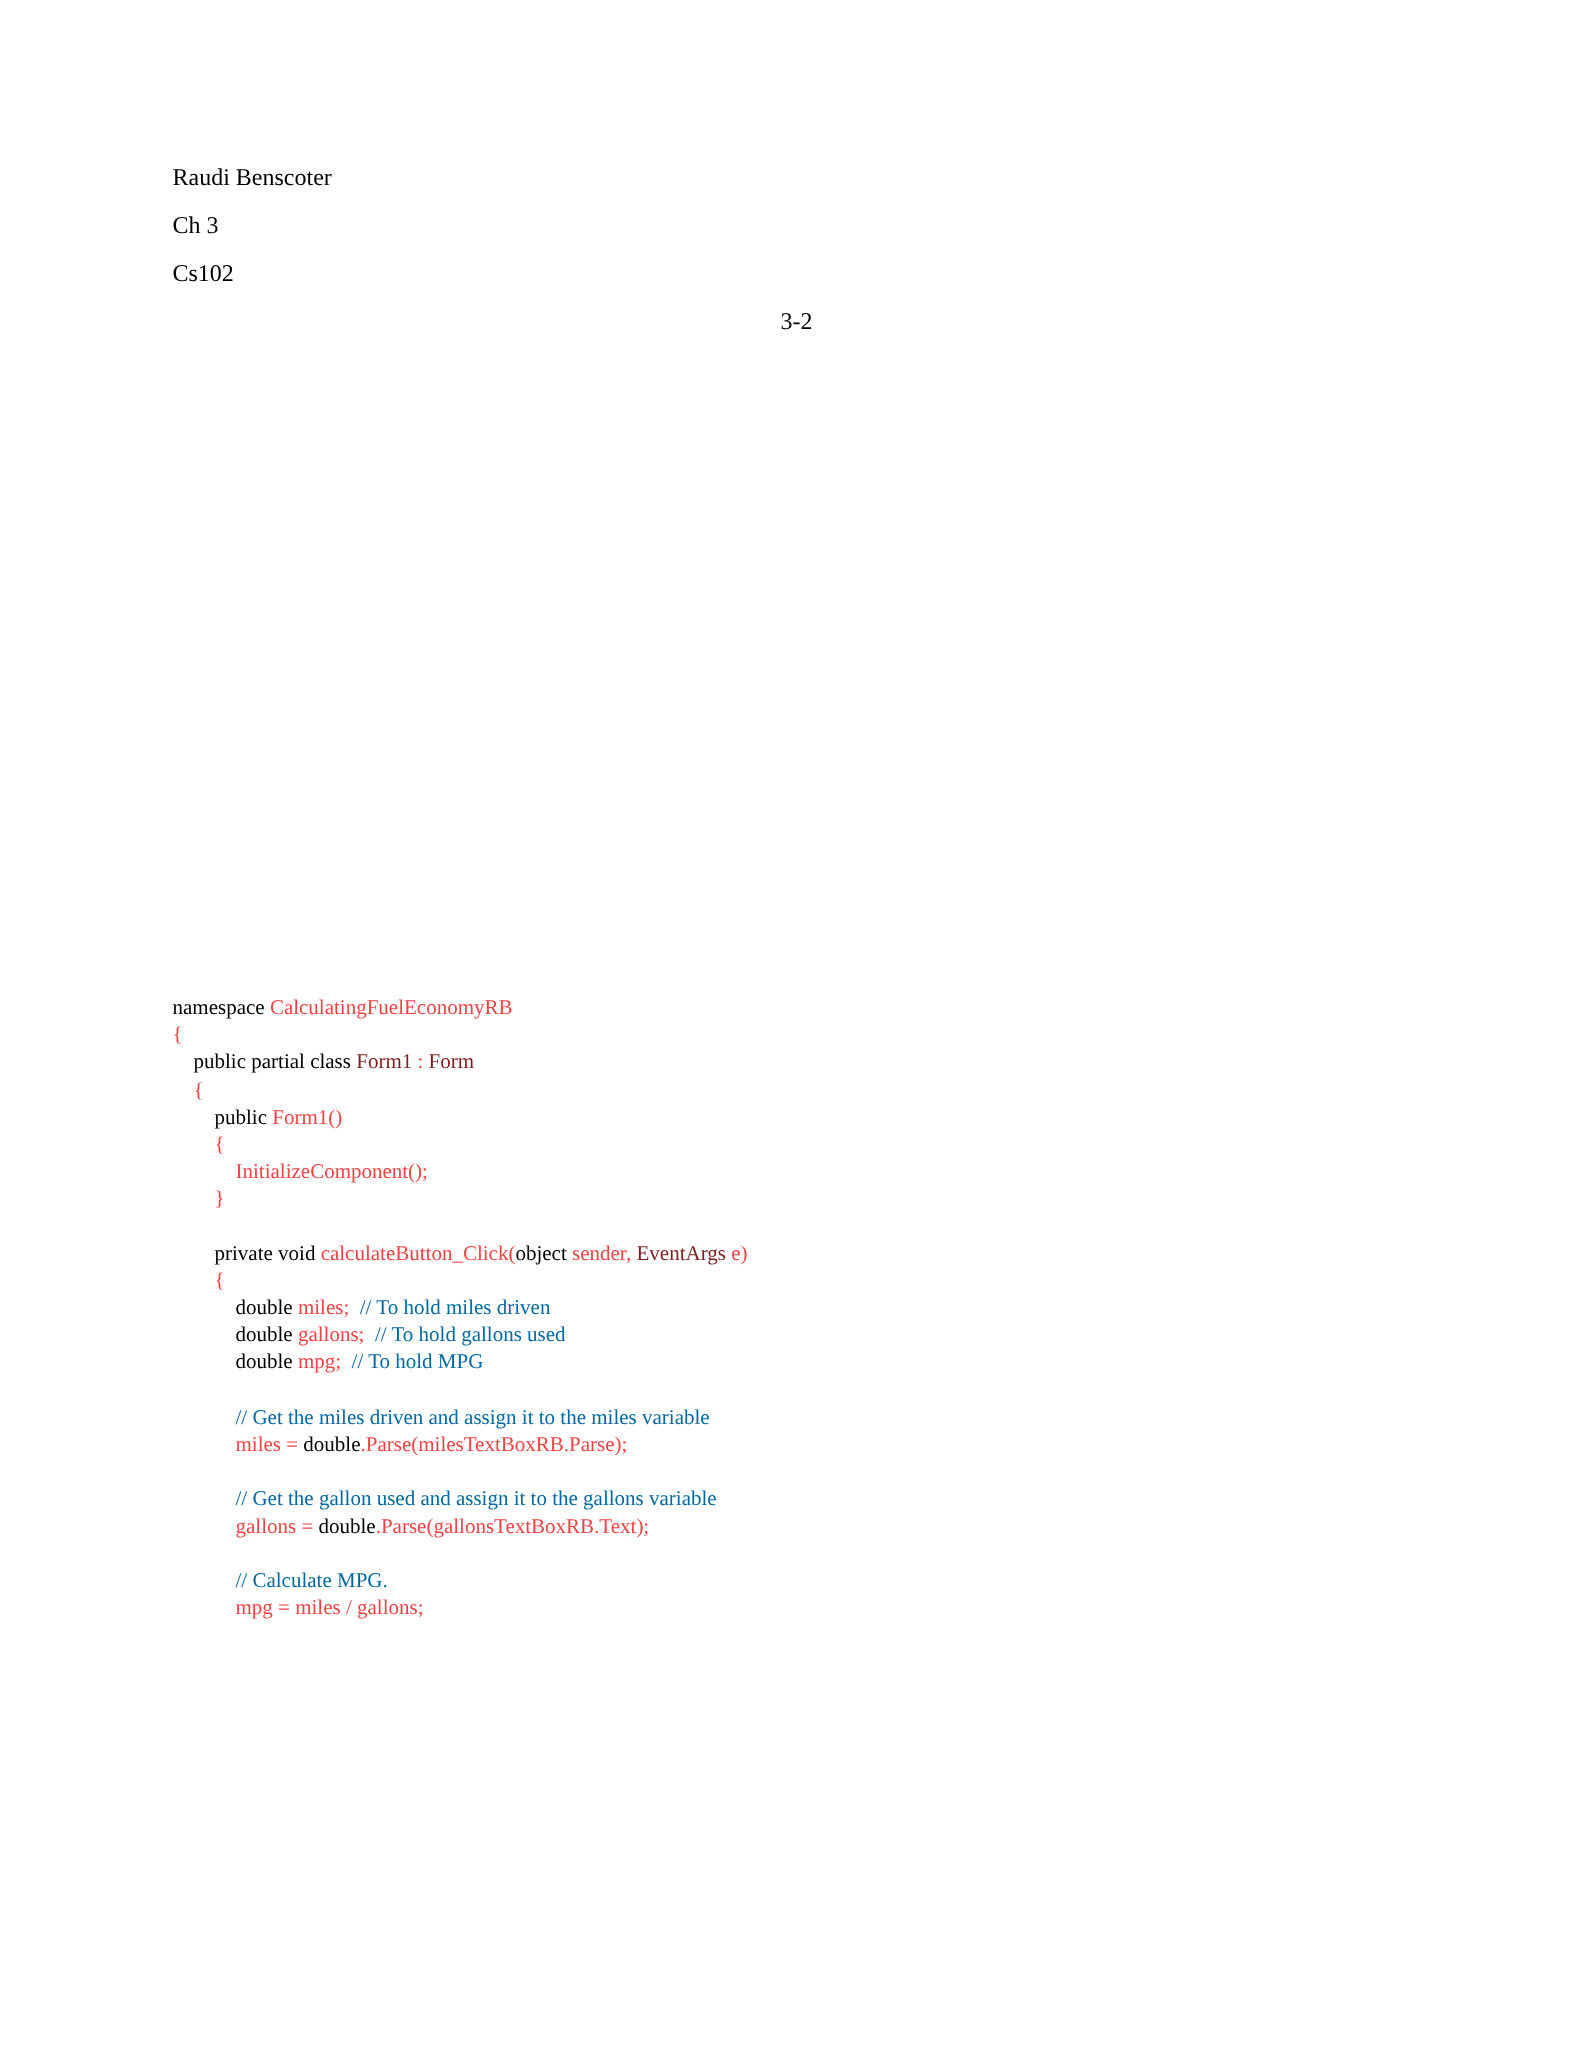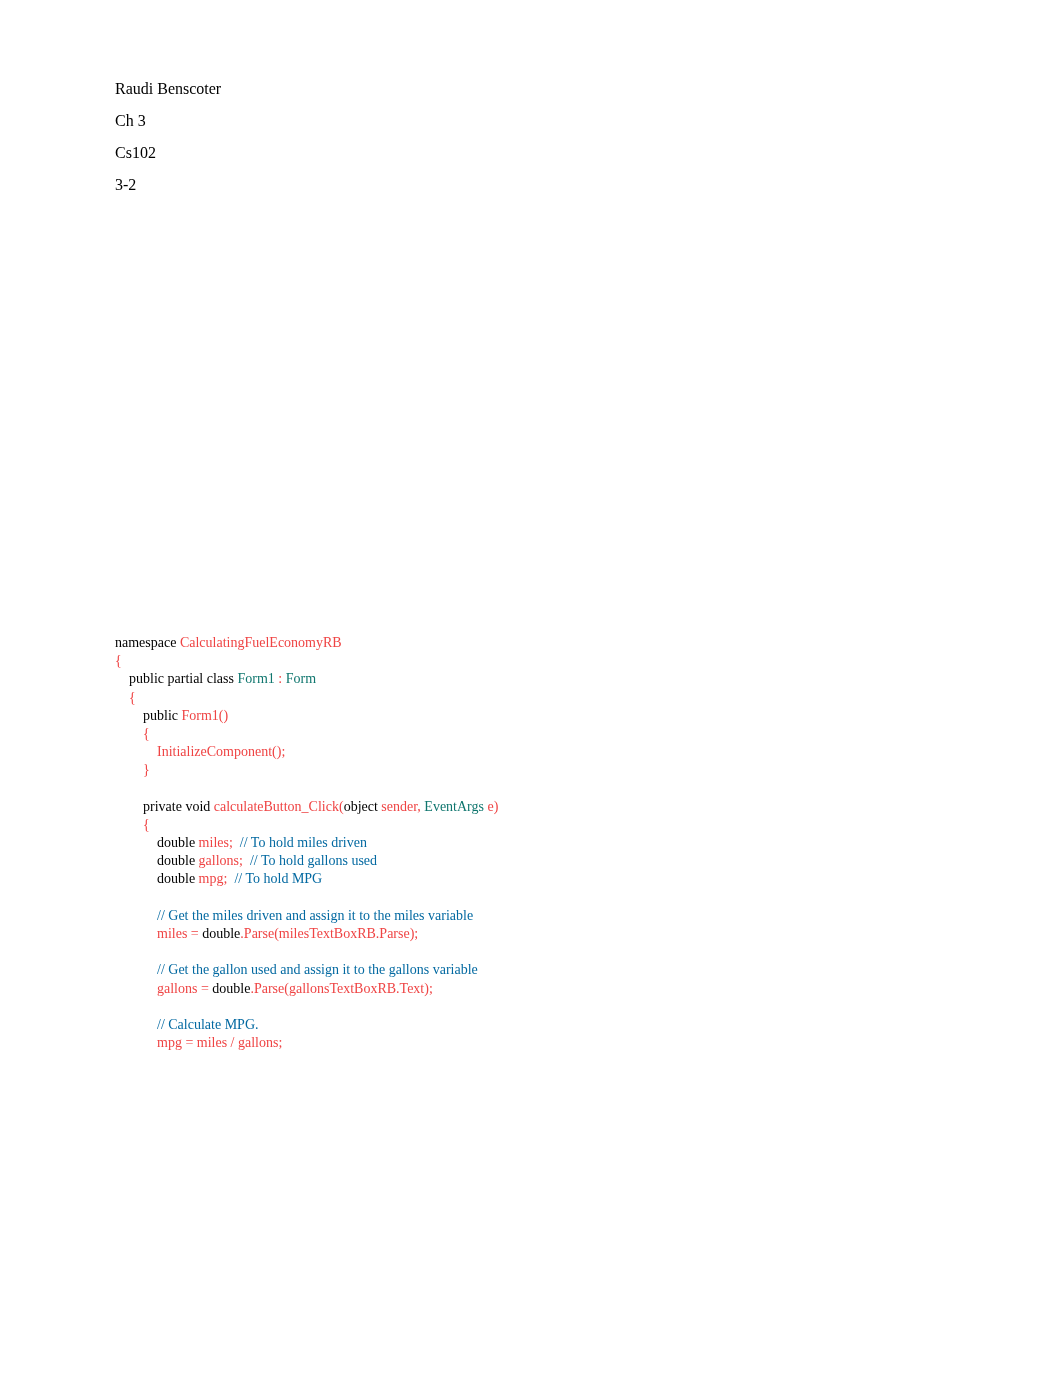--- a/index.html
+++ b/index.html
@@ -5,40 +5,41 @@
   body {
     margin: 0;
     padding: 0;
     background: #ffffff;
     font-family: "Times New Roman", Times, serif;
     font-size: 16px;
     color: #000000;
     width: 1062px;
   }
   .page {
-    padding: 80px 115px 60px 115px;
+    padding: 110px 115px 60px 115px;
   }
   .header-line {
     margin: 0 0 14px 0;
     font-size: 16px;
   }
   .title-center {
+    text-align: center;
     margin-top: 6px;
     margin-bottom: 440px;
     font-size: 16px;
     font-family: Liberation Serif, serif;
   }
   .code-block {
     font-family: "Times New Roman", Times, serif;
     font-size: 14px;
     line-height: 1.3;
     white-space: pre;
   }
   .kw-blue { color: #000000; }
-  .type-teal { color: #0f766e; }
+  .type-teal { color: #7f1d1d; }
   .comment-green { color: #0369a1; }
   .c-black { color: #ef4444; }
 </style>
 </head>
 <body>
 
 <div class="page">
 
   <div class="header-line">Raudi Benscoter</div>
   <div class="header-line">Ch 3</div>

